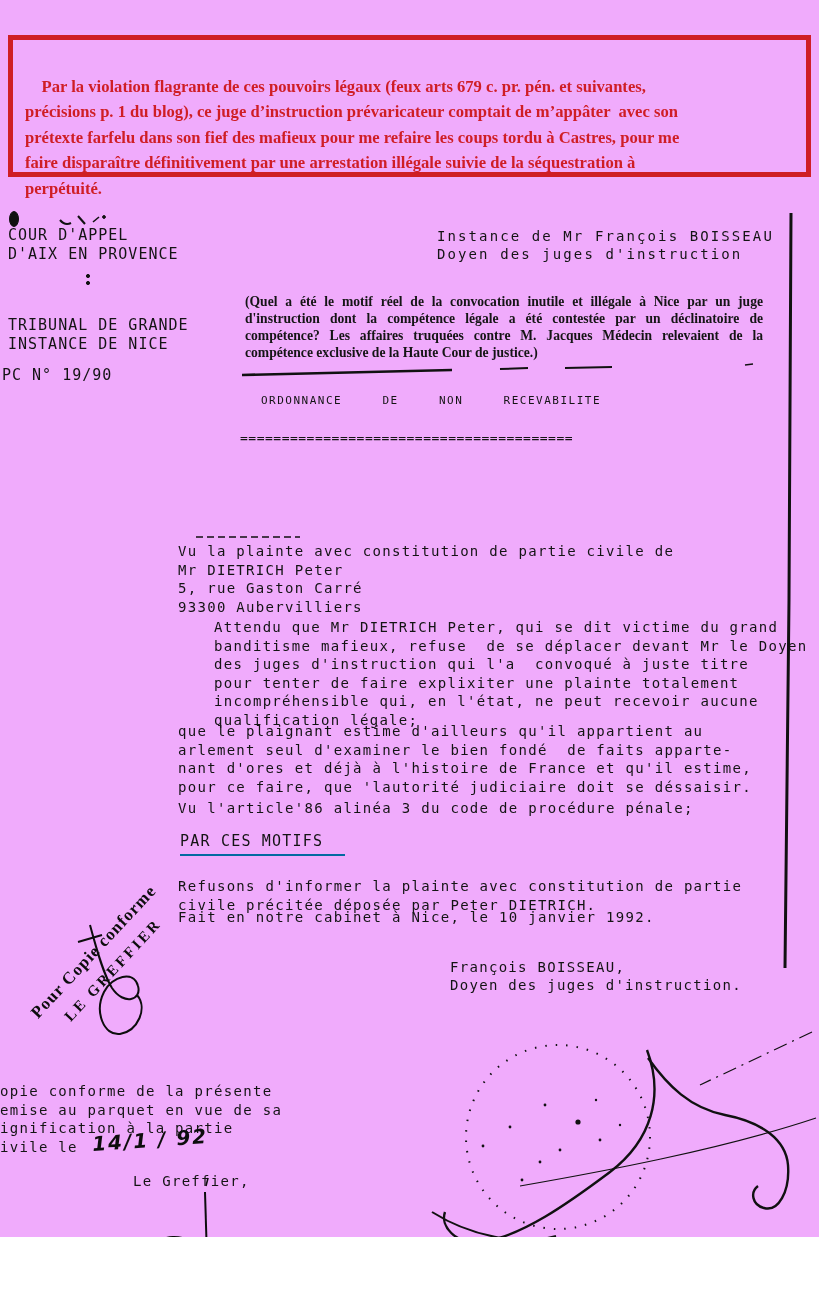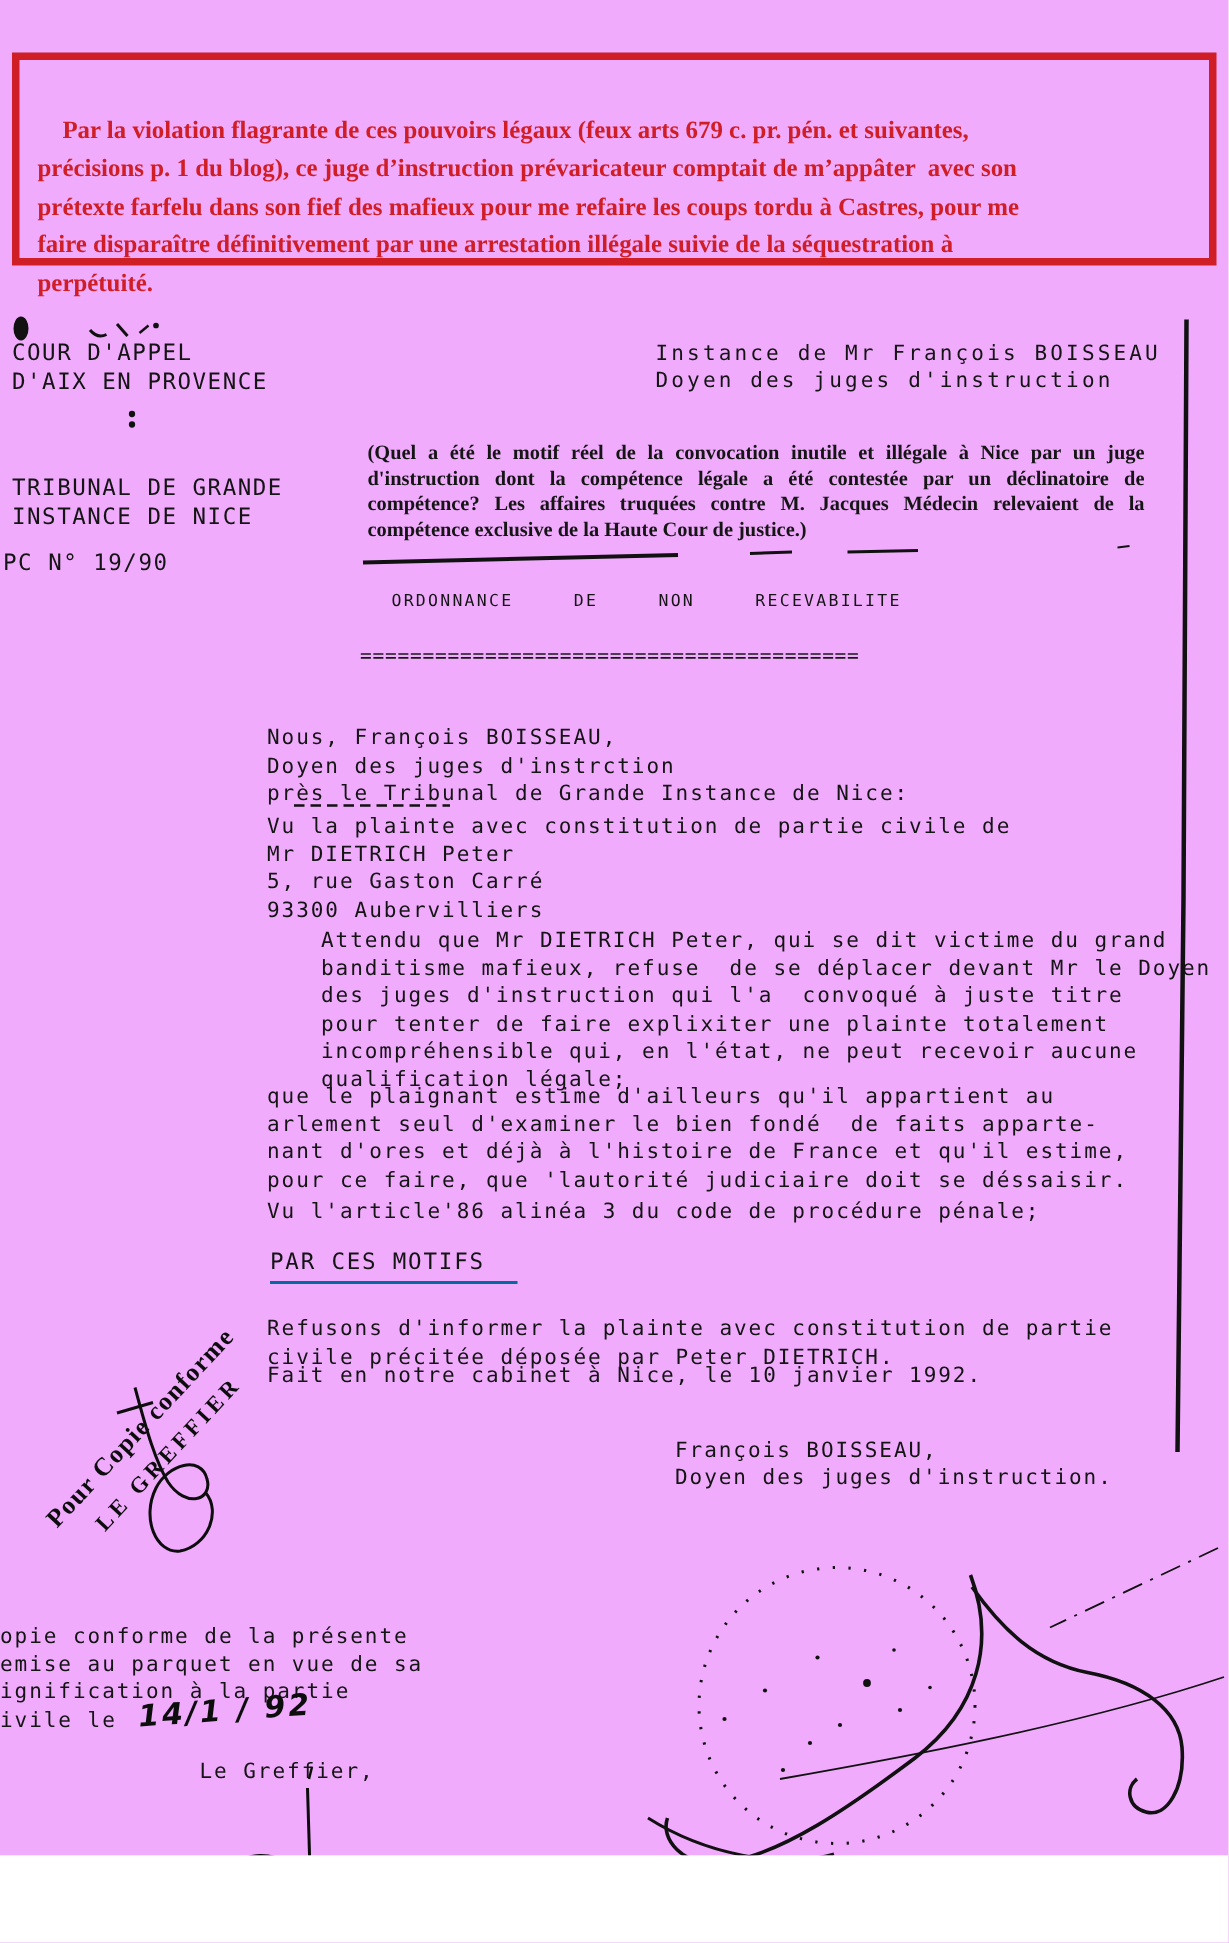--- a/index.html
+++ b/index.html
@@ -105,23 +105,20 @@
 INSTANCE DE NICE</div>
   <div class="tw tw-sm case-number">PC N° 19/90</div>
   <div class="tw cabinet">Instance de Mr François BOISSEAU
 Doyen des juges d'instruction</div>
 
   <div class="margin-note">(Quel a été le motif réel de la convocation inutile et illégale à Nice par un juge d'instruction dont la compétence légale a été contestée par un déclinatoire de compétence? Les affaires truquées contre M. Jacques Médecin relevaient de la compétence exclusive de la Haute Cour de justice.)</div>
 
   <div class="tw doc-title">ORDONNANCE  DE  NON  RECEVABILITE</div>
   <div class="tw doc-title-underline">========================================</div>
 
-  <div class="tw intro">Nous, François BOISSEAU,
-Doyen des juges d'instrction
-près le Tribunal de Grande Instance de Nice:</div>
   <div class="tw plaintiff">Vu la plainte avec constitution de partie civile de
 Mr DIETRICH Peter
 5, rue Gaston Carré
 93300 Aubervilliers</div>
   <div class="tw attendu">Attendu que Mr DIETRICH Peter, qui se dit victime du grand
 banditisme mafieux, refuse  de se déplacer devant Mr le Doyen
 des juges d'instruction qui l'a  convoqué à juste titre
 pour tenter de faire explixiter une plainte totalement
 incompréhensible qui, en l'état, ne peut recevoir aucune
 qualification légale;</div>

